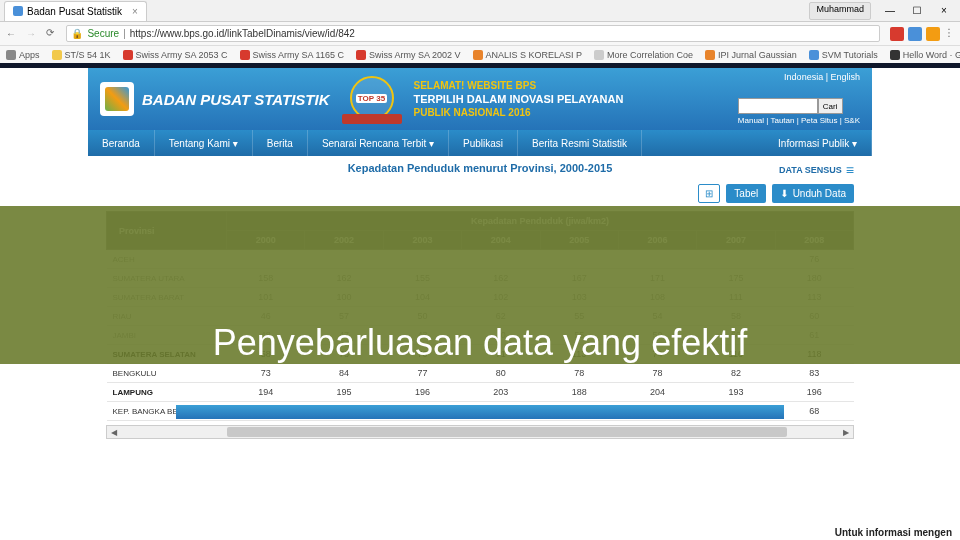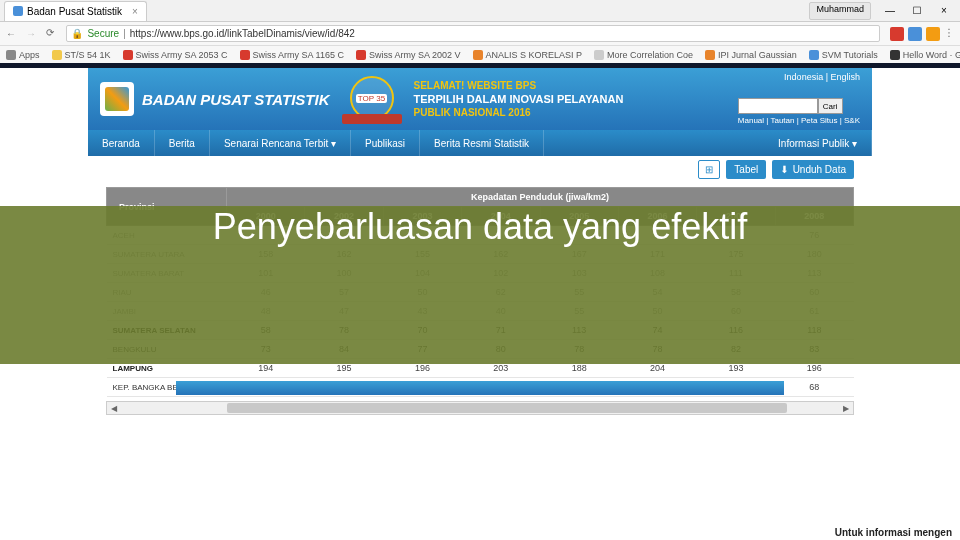--- a/index.html
+++ b/index.html
@@ -24,21 +24,21 @@
 .bm-ico.yellow{background:#f2c94c}
 .bm-ico.blue{background:#4a90d9}
 .bm-ico.dark{background:#333}
 .content{position:relative}
 .header-bar{background:linear-gradient(#3b9fd6,#2573b8);height:62px;display:flex;align-items:center;padding:0 12px;position:relative}
 .logo{width:34px;height:34px;background:#fff;border-radius:4px;display:flex;align-items:center;justify-content:center;margin-right:8px}
 .logo-inner{width:24px;height:24px;background:linear-gradient(45deg,#6ab04c,#f39c12,#3498db);border-radius:3px}
 .site-title{color:#fff;font-style:italic;font-weight:bold;font-size:15px}
 .badge-35{width:60px;height:46px;margin:0 12px;position:relative}
 .badge-circle{width:44px;height:44px;border:2px solid #f1c40f;border-radius:50%;display:flex;flex-direction:column;align-items:center;justify-content:center;background:rgba(255,255,255,0.1);margin:0 auto}
-.badge-top{color:#c0392b;font-size:8px;font-weight:normal;background:#fff;padding:0 2px;border-radius:2px}
+.badge-top{color:#c0392b;font-size:8px;font-weight:bold;background:#fff;padding:0 2px;border-radius:2px}
 .ribbon{position:absolute;bottom:-2px;left:0;right:0;height:10px;background:#c0392b;border-radius:2px}
 .slogan{flex:1;color:#f1c40f;font-size:10px;font-weight:bold;line-height:1.3}
 .slogan .line2{color:#fff;font-size:11px}
 .lang-search{position:absolute;right:12px;top:4px;font-size:9px}
 .lang{color:#fff;margin-bottom:16px;text-align:right}
 .search-box{display:flex}
 .search-input{width:80px;height:16px;font-size:9px;border:1px solid #999;padding:0 2px}
 .search-btn{height:16px;font-size:8px;padding:0 4px;background:#eee;border:1px solid #999;cursor:pointer}
 .sub-links{color:#fff;font-size:8px;margin-top:2px;text-align:right}
 .main-nav{background:linear-gradient(#2b8cc9,#1f6ca8);height:26px;display:flex;align-items:stretch;font-size:10px}
@@ -53,21 +53,21 @@
 th{background:#888;color:#fff;padding:4px 3px;font-weight:bold;font-size:9px;border:1px solid #9a9a9a;text-align:center}
 th.prov-head{background:#888;text-align:left;padding-left:12px;width:120px}
 th.super{background:#888;font-size:9px}
 td{padding:4px 6px;text-align:center;border-bottom:1px solid #e5e5e5;color:#444;font-size:9px}
 td.prov{text-align:left;padding-left:6px;font-size:8px;color:#333}
 tr.dark td{color:#999}
 tr.bold-row td.prov{font-weight:bold;color:#222}
 .scroll-h{height:14px;background:#f0f0f0;border:1px solid #ccc;margin:4px 18px;position:relative}
 .scroll-thumb{position:absolute;left:120px;width:560px;height:10px;top:1px;background:#c8c8c8;border-radius:2px}
 .scroll-arrow{position:absolute;top:0;width:14px;height:12px;display:flex;align-items:center;justify-content:center;font-size:8px;color:#666}
-.overlay{position:absolute;left:0;right:0;top:206px;height:158px;background:rgba(108,124,47,0.9);display:flex;align-items:flex-start;justify-content:center;z-index:10}
+.overlay{position:absolute;left:0;right:0;top:206px;height:158px;background:rgba(108,124,47,0.9);display:flex;align-items:flex-end;justify-content:center;z-index:10}
 .overlay-text{color:#fff;font-size:36px;font-weight:normal}
 .footer-info{position:absolute;bottom:2px;right:8px;font-size:10px;font-weight:bold;color:#222}
 .bottom-bar{position:absolute;bottom:20px;left:88px;right:88px;height:14px;background:linear-gradient(#3b9fd6,#2573b8)}
 </style>
 </head>
 <body>
 
 <div class="browser-top">
   <div class="tab">
     <span class="tab-icon"></span>
@@ -166,27 +166,35 @@
       <div class="search-box">
         <input class="search-input" style="">
         <button class="search-btn">Cari</button>
       </div>
       <div class="sub-links">Manual | Tautan | Peta Situs | S&amp;K</div>
     </div>
   </div>
 
   <div class="main-nav">
     <div class="nav-item">Beranda</div>
+    <div class="nav-item">Tentang Kami ▾</div>
     <div class="nav-item">Berita</div>
     <div class="nav-item">Senarai Rencana Terbit ▾</div>
     <div class="nav-item">Publikasi</div>
     <div class="nav-item">Berita Resmi Statistik</div>
     <div class="nav-item" style="margin-left:auto">Informasi Publik ▾</div>
   </div>
 
+  <div class="page-title-bar">
+    <span>Kepadatan Penduduk menurut Provinsi, 2000-2015</span>
+    <span class="data-sensus">
+      <span>DATA SENSUS</span>
+      <span class="menu-ico">≡</span>
+    </span>
+  </div>
 
   <div class="action-btns">
     <div class="act-btn" style="background:#fff;border:1px solid #2b8cc9;color:#2b8cc9;padding:3px 6px">⊞</div>
     <div class="act-btn">
         <span>Tabel</span>
       </div>
     <div class="act-btn">
         <span>⬇</span>
         <span>Unduh Data</span>
       </div>

